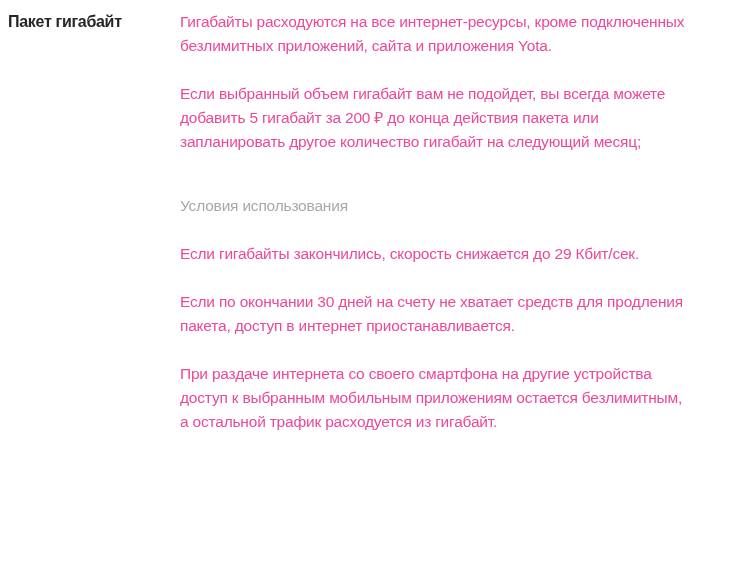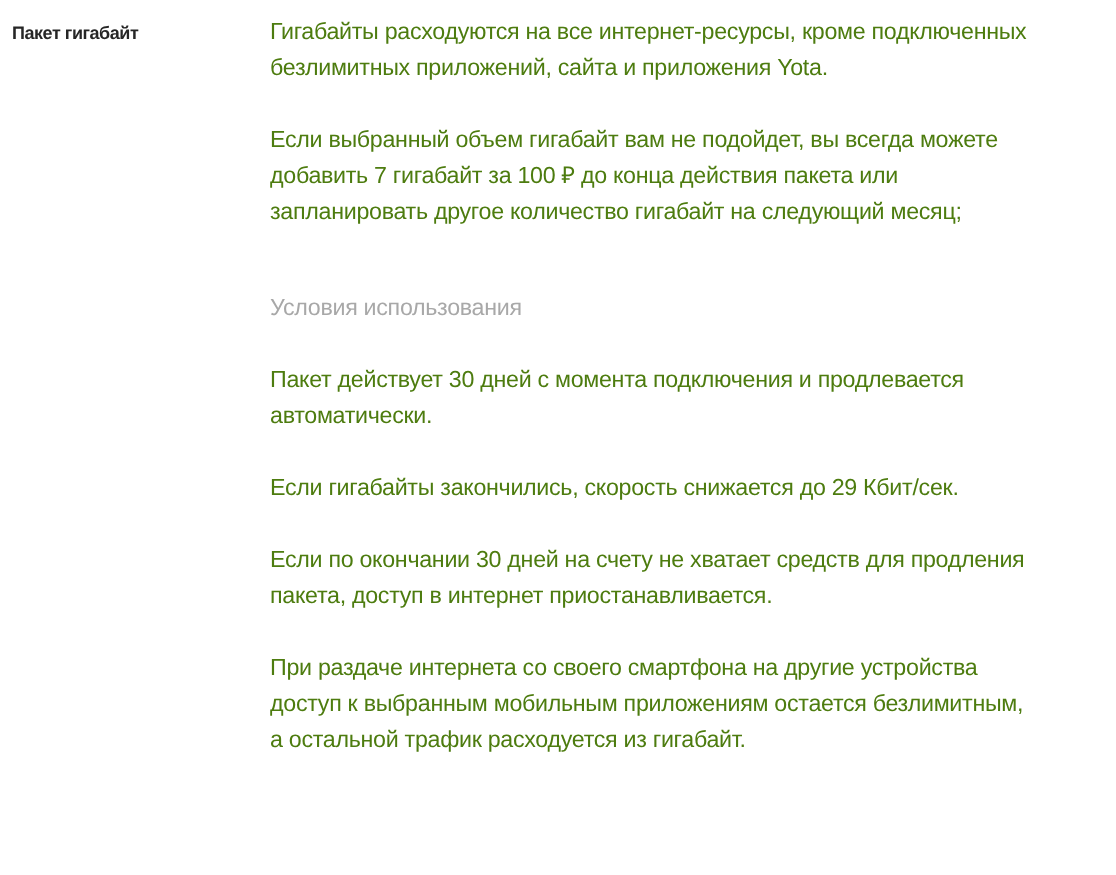--- a/index.html
+++ b/index.html
@@ -19,54 +19,53 @@
       box-sizing: border-box;
       padding: 10px 8px 0 8px;
       align-items: flex-start;
     }
     .label-col {
       width: 172px;
       flex-shrink: 0;
     }
     .section-heading {
       margin: 0;
-      font-size: 12px;
+      font-size: 16px;
       line-height: 24px;
       font-weight: 700;
       color: #262626;
       letter-spacing: -0.3px;
     }
     .content-col {
       width: 508px;
       flex-shrink: 0;
     }
     .content-col p {
       margin: 0 0 24px 0;
       font-size: 15.5px;
       line-height: 24px;
-      color: #4d7c0f;
+      color: #ec4899;
       letter-spacing: -0.2px;
     }
     .content-col p.muted {
       color: #a8a8a8;
       margin-top: 40px;
     }
     .content-col p:last-child {
       margin-bottom: 0;
     }
   </style>
 </head>
 <body>
 
 <div class="section">
   <div class="label-col">
     <h3 class="section-heading">Пакет гигабайт</h3>
   </div>
   <div class="content-col">
     <p>Гигабайты расходуются на все интернет-ресурсы, кроме подключенных безлимитных приложений, сайта и приложения Yota.</p>
-    <p>Если выбранный объем гигабайт вам не подойдет, вы всегда можете добавить 7 гигабайт за 100 ₽ до конца действия пакета или запланировать другое количество гигабайт на следующий месяц;</p>
+    <p>Если выбранный объем гигабайт вам не подойдет, вы всегда можете добавить 5 гигабайт за 200 ₽ до конца действия пакета или запланировать другое количество гигабайт на следующий месяц;</p>
     <p class="muted">Условия использования</p>
-    <p>Пакет действует 30 дней с момента подключения и продлевается автоматически.</p>
     <p>Если гигабайты закончились, скорость снижается до 29 Кбит/сек.</p>
     <p>Если по окончании 30 дней на счету не хватает средств для продления пакета, доступ в интернет приостанавливается.</p>
     <p>При раздаче интернета со своего смартфона на другие устройства доступ к выбранным мобильным приложениям остается безлимитным, а остальной трафик расходуется из гигабайт.</p>
   </div>
 </div>
 
 </body></html>

